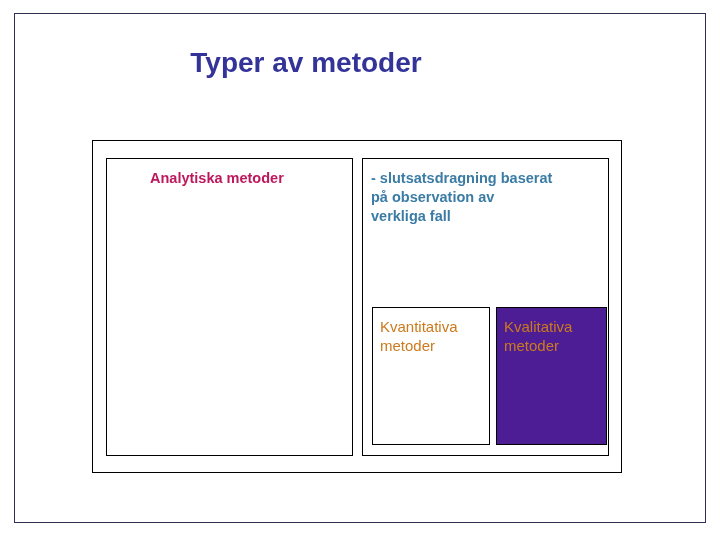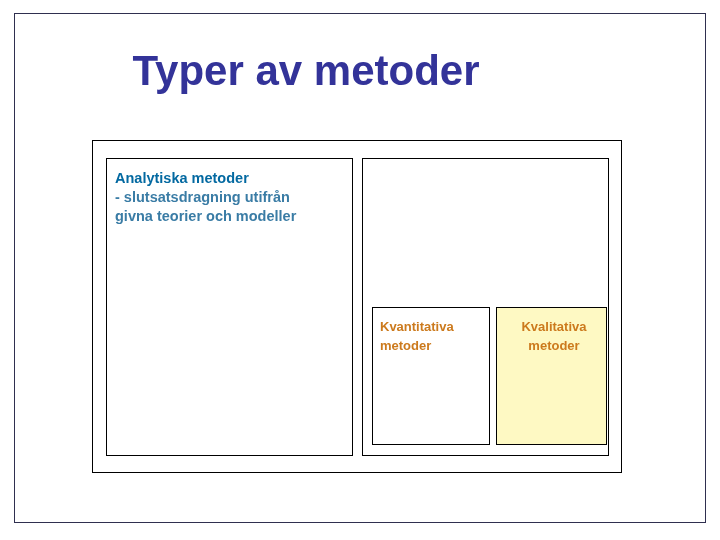--- a/index.html
+++ b/index.html
@@ -34,21 +34,21 @@
     background: transparent;
   }
 
   
   .slide-title {
     position: absolute;
     left: 0;
     top: 48px;
     width: 612px;
     text-align: center;
-    font-size: 42px;
+    font-size: 28px;
     font-weight: bold;
     color: #333399;
     letter-spacing: 0px;
     line-height: 1.1;
     white-space: nowrap;
   }
 
   
   .diagram-outer {
     position: absolute;
@@ -88,22 +88,23 @@
     position: absolute;
     left: 8px;
     top: 10px;
     right: 2px;
     font-size: 14.5px;
     font-weight: bold;
     line-height: 19px;
   }
 
   .heading-orange {
-    color: #0369a1;
+    color: #be185d;
     display: block;
+    margin-left: 35px;
   }
 
   .detail-blue {
     color: #3a7ca5;
     display: block;
     white-space: pre-line;
   }
 
   .example-green {
     color: #1a6b1a;
@@ -125,57 +126,57 @@
   }
 
   .box-qual {
     position: absolute;
     left: 496px;
     top: 307px;
     width: 111px;
     height: 138px;
     border: 1px solid #000000;
     box-sizing: border-box;
-    background: #fef9c3;
-    text-align: center;
+    background: #4c1d95;
   }
 
   .subbox-text {
     position: absolute;
     left: 7px;
     top: 9px;
     right: 2px;
-    font-size: 13px;
-    font-weight: bold;
+    font-size: 15px;
+    font-weight: normal;
     line-height: 19px;
     color: #cc7a1d;
     white-space: pre-line;
   }
 </style>
 </head>
 <body>
 
 <div class="slide">
 
   <div class="slide-frame"></div>
 
   <div class="slide-title">Typer av metoder</div>
 
   <div class="diagram-outer"></div>
 
   <div class="box-analytical">
     <div class="box-text">
       <span class="heading-orange">Analytiska metoder</span>
-      <span class="detail-blue">- slutsatsdragning utifrån
-   givna teorier och modeller</span>
     </div>
   </div>
 
   <div class="box-empirical">
     <div class="box-text">
+      <span class="detail-blue">- slutsatsdragning baserat
+   på observation av
+   verkliga fall</span>
     </div>
   </div>
 
   <div class="box-quant">
     <div class="subbox-text">Kvantitativa
 metoder</div>
   </div>
 
   <div class="box-qual">
     <div class="subbox-text">Kvalitativa

